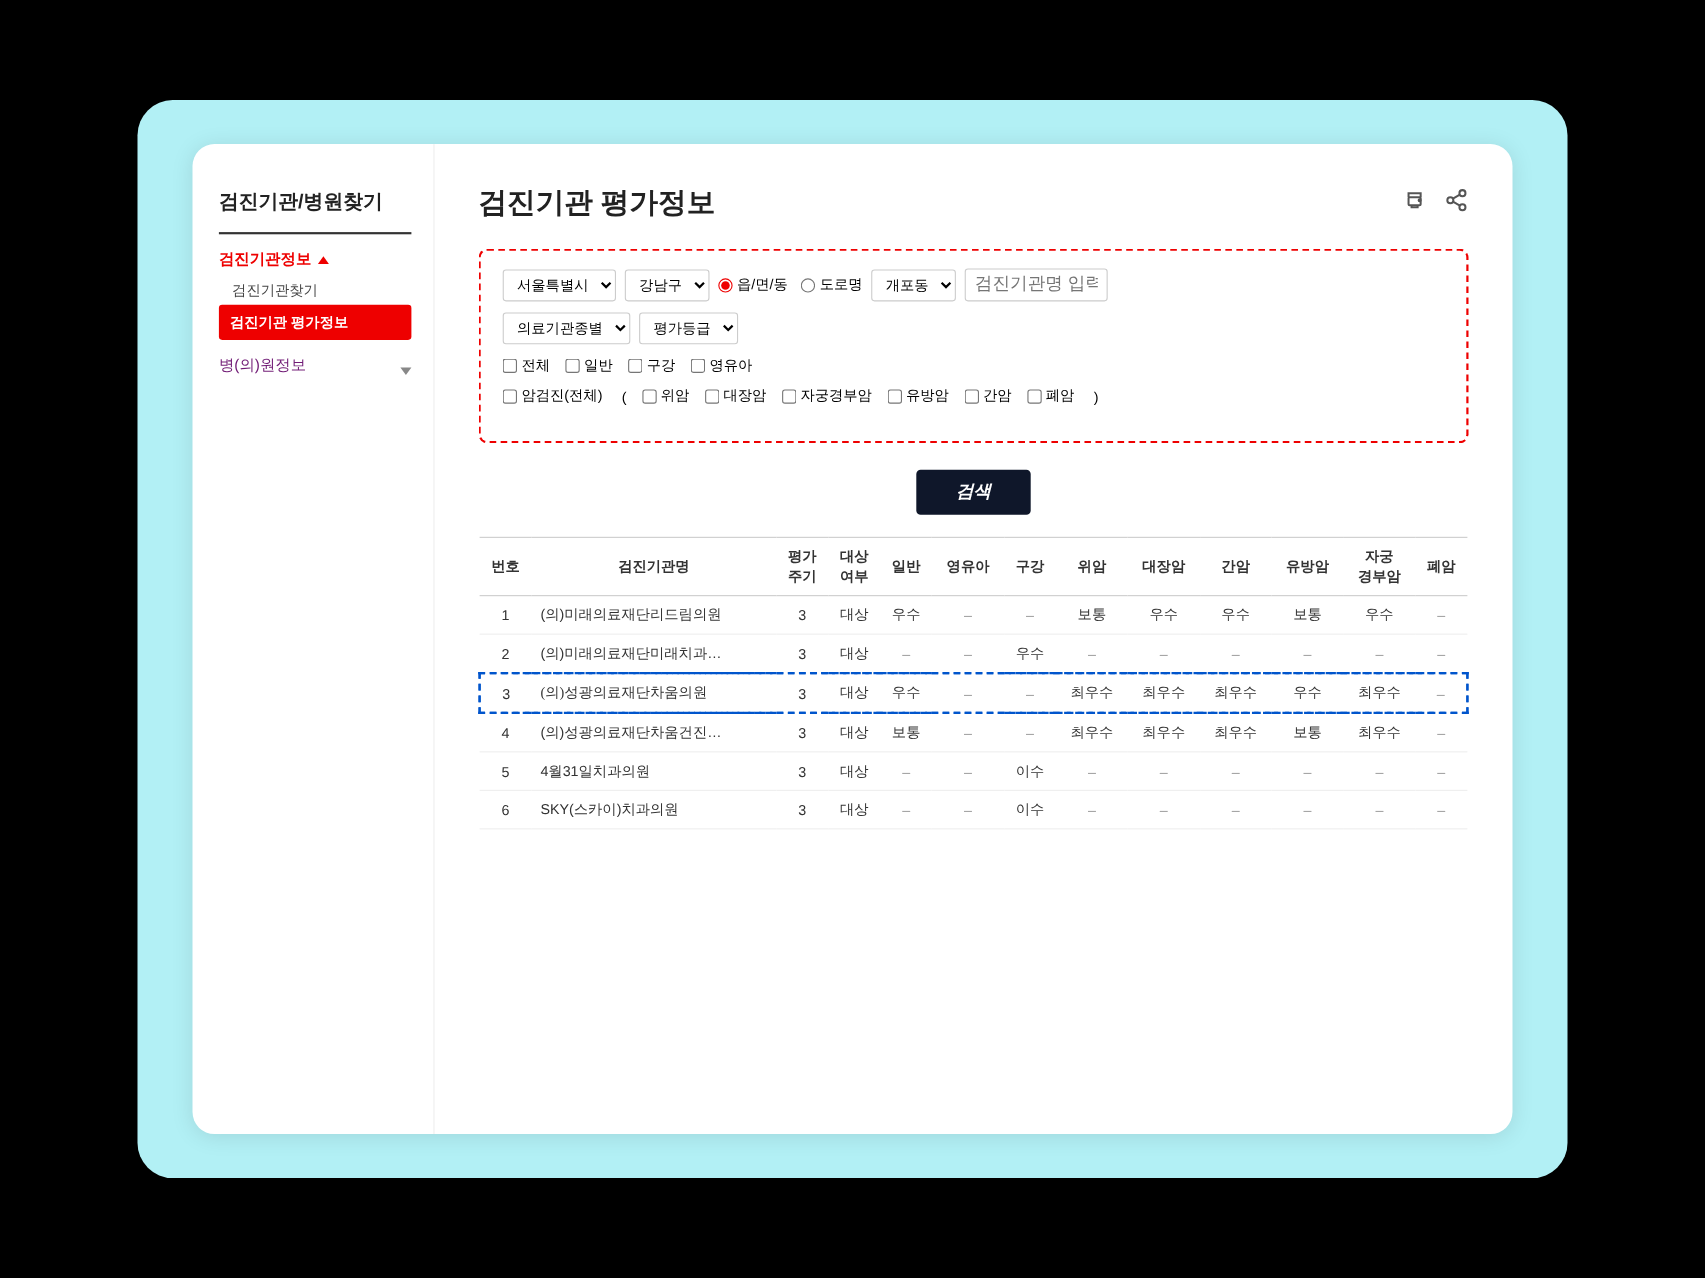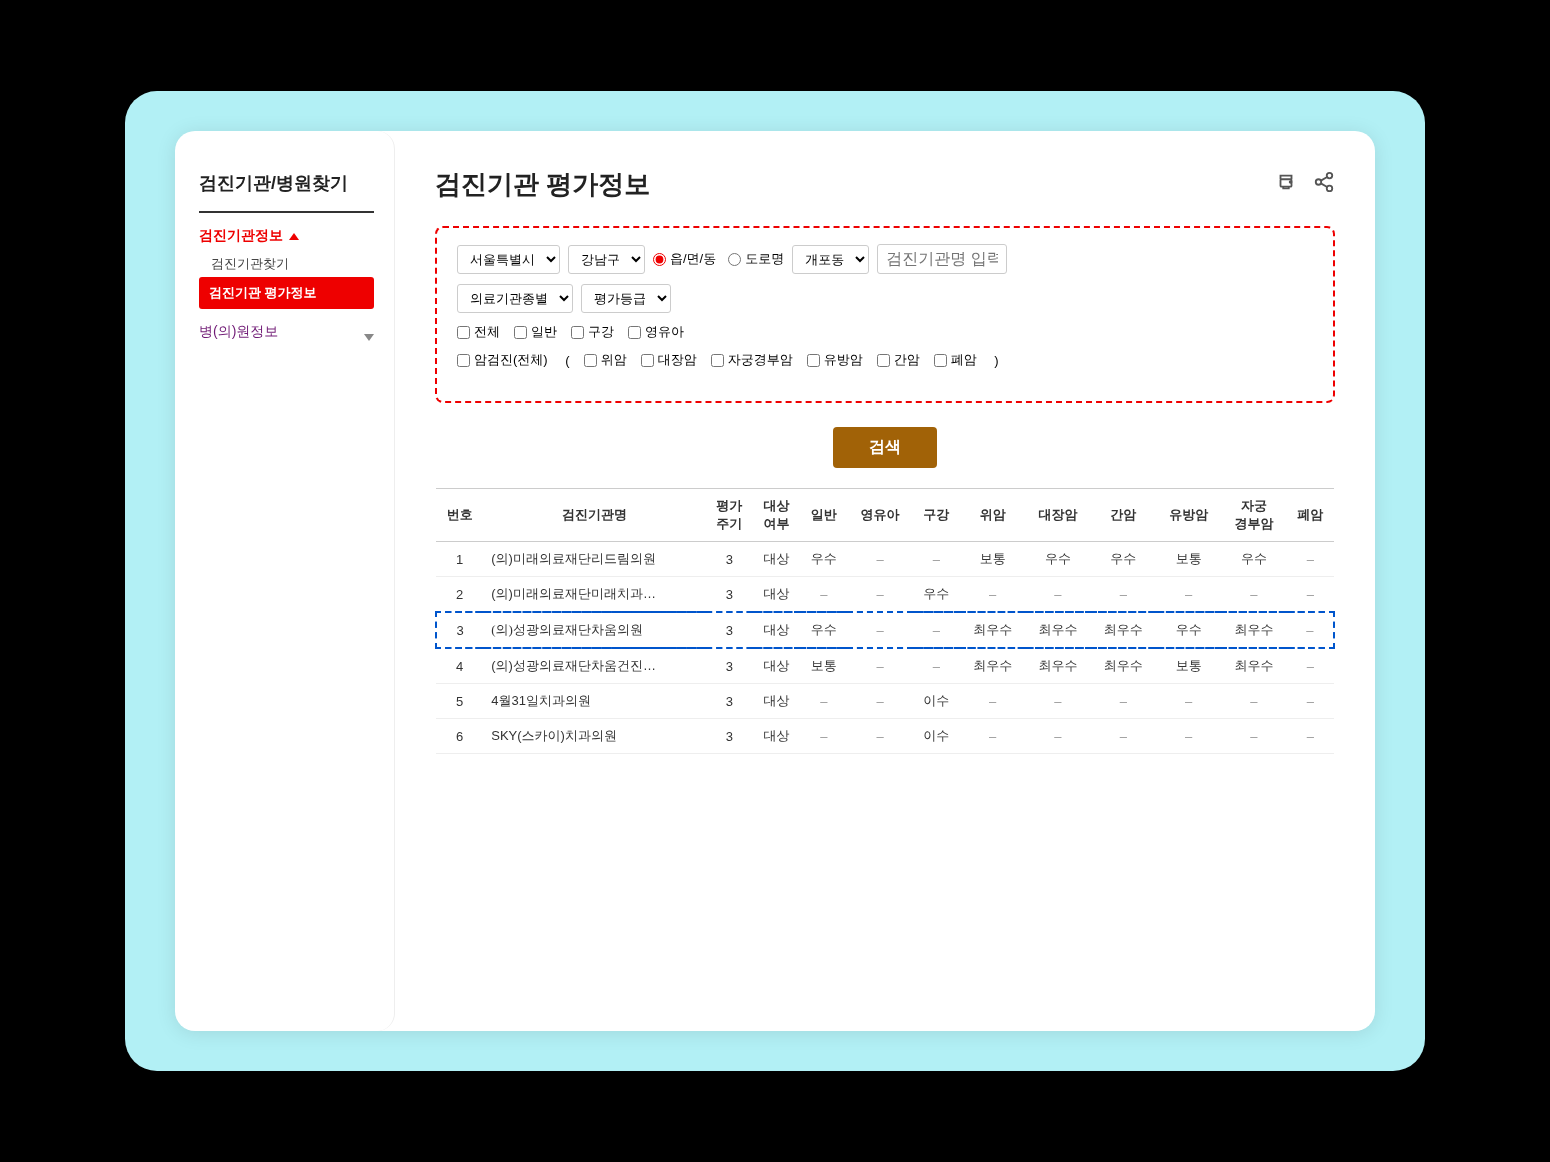--- a/index.html
+++ b/index.html
@@ -30,21 +30,20 @@
       flex-direction: row;
       overflow: hidden;
       box-shadow: 0 2px 20px rgba(0,0,0,0.1);
     }
     
     .sidebar {
       width: 220px;
       min-width: 220px;
       padding: 40px 20px 16px 24px;
       border-right: 1px solid #eee;
-      border-radius: 18px;
     }
     .sidebar-title {
       font-size: 18px;
       font-weight: 700;
       color: #222;
       margin-bottom: 16px;
     }
     .sidebar-divider {
       border: none;
       border-top: 2px solid #333;
@@ -186,28 +185,29 @@
       align-items: center;
       gap: 4px;
       cursor: pointer;
     }
     .search-btn-row {
       display: flex;
       justify-content: center;
       margin-bottom: 20px;
     }
     .search-btn {
-      background: #a16207;
+      background: #0f172a;
       color: #fff;
       border: none;
       padding: 10px 36px;
       font-size: 16px;
       font-weight: 600;
       border-radius: 4px;
       cursor: pointer;
+      font-style: italic;
     }
     
     .results-table {
       width: 100%;
       border-collapse: collapse;
       font-size: 13px;
     }
     .results-table th {
       background: #fff;
       border-top: 1px solid #ccc;

